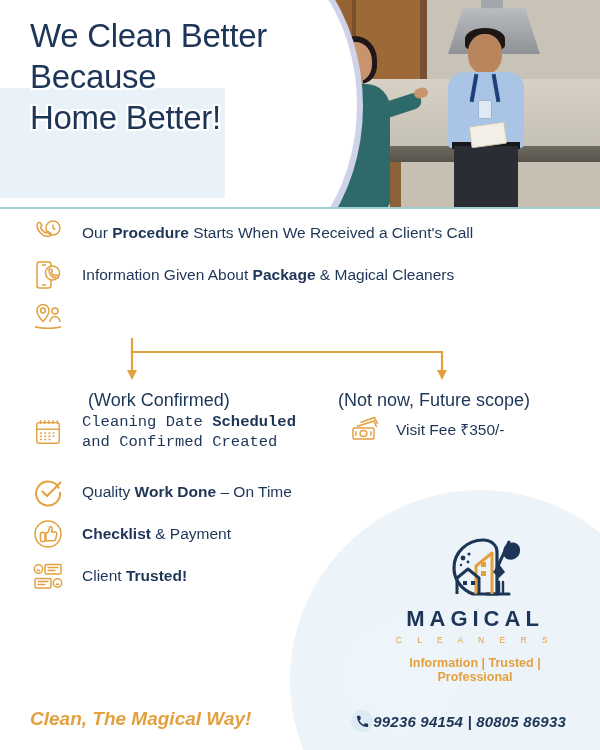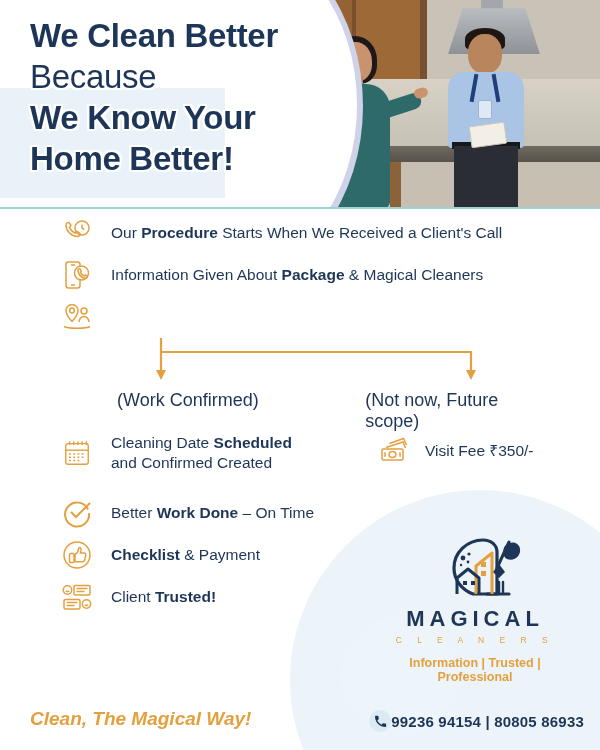--- a/index.html
+++ b/index.html
@@ -148,29 +148,28 @@
   }
   .h-line {
     font-size: 33px;
     line-height: 1.24;
     color: #1d3557;
     letter-spacing: -0.3px;
     text-shadow:
        2px 0 0 #fff, -2px 0 0 #fff, 0 2px 0 #fff, 0 -2px 0 #fff,
        2px 2px 0 #fff, -2px 2px 0 #fff, 2px -2px 0 #fff, -2px -2px 0 #fff;
   }
-  .h-line.bold { font-weight: 700; }
+  .h-line.bold { font-weight: 400; }
   .h-line.light { font-weight: 400; }
 
   
   .steps {
     position: absolute;
     left: 0; top: 212px; width: 556px;
     z-index: 5;
-    padding-left: 29px;
   }
   .step {
     display: flex;
     align-items: center;
     gap: 16px;
     padding: 0 0 0 30px;
     min-height: 42px;
   }
   .step .ico {
     width: 36px; height: 36px;
@@ -199,21 +198,21 @@
     font-size: 18px;
     color: #1d3557;
   }
   .branch-labels .bl-left { width: 250px; }
   .branch-labels .bl-right { }
 
   .two-col {
     display: flex;
     align-items: flex-start;
   }
-  .two-col .col-left { width: 340px; }
+  .two-col .col-left { width: 340px; font-family: Liberation Mono, monospace; }
   .two-col .col-right { flex: 1; }
 
   .fee-row { display: flex; align-items: center; gap: 12px; padding-left: 8px; }
   .fee-row .txt { font-size: 15.5px; color: #1d3557; }
 
   
   .logo-block {
     position: absolute;
     right: 22px; bottom: 66px;
     width: 206px;
@@ -237,23 +236,24 @@
     position: absolute;
     left: 30px; bottom: 20px;
     font-size: 19px;
     font-style: italic;
     font-weight: 700;
     color: #e3a03f;
     z-index: 6;
   }
   .footer-phone {
     position: absolute;
-    right: 16px; bottom: 18px;
+    right: 34px; bottom: 18px;
     display: flex; align-items: center; 
     z-index: 6;
+    font-style: italic;
   }
   .footer-phone .ph-circle {
     width: 22px; height: 22px; border-radius: 50%;
     background: #dceaf4;
     display: flex; align-items: center; justify-content: center;
     color: #1d3557;
   }
   .footer-phone .ph-num {
     font-size: 15px; font-weight: 700; color: #1d3557; letter-spacing: .2px;
   }
@@ -298,21 +298,20 @@
         <div class="pad"></div>
       </div>
     </div>
     <div class="photo-curve-halo"></div>
     <div class="photo-curve"></div>
   </div>
 
   <div class="headline">
     <div class="h-line bold">We Clean Better</div>
     <div class="h-line light">Because</div>
-    <div class="h-line bold">We Know Your</div>
     <div class="h-line bold">Home Better!</div>
   </div>
 </div>
 
 <div class="divider"></div>
 
 <div class="steps">
 
   <div class="step">
     <span class="ico">
@@ -398,21 +397,21 @@
     </div>
   </div>
 
   <div class="step" style="margin-top:18px;">
     <span class="ico">
       <svg width="32" height="32" viewBox="0 0 32 32" fill="none" stroke="currentColor" stroke-width="2">
         <path d="M27 12.5A12 12 0 1 0 28 16"></path>
         <path d="M10 15l5 5L29 6"></path>
       </svg>
     </span>
-    <span class="txt"><span>Better </span><b>Work Done</b><span> – On Time</span></span>
+    <span class="txt"><span>Quality </span><b>Work Done</b><span> – On Time</span></span>
   </div>
 
   <div class="step">
     <span class="ico">
       <svg width="32" height="32" viewBox="0 0 32 32" fill="none" stroke="currentColor" stroke-width="1.5">
         <circle cx="16" cy="16" r="13"></circle>
         <rect x="8.5" y="14.5" width="4.5" height="9" rx="1"></rect>
         <path d="M14 15.5c1.8-1 3.4-3.2 3.4-5.2 0-1.4 1-2 1.8-1.6.9.4 1.1 1.6.8 3l-.5 2.3h3.6c1.2 0 2 1 1.7 2.1l-1.2 5c-.2 1-1 1.6-2 1.6H14z"></path>
       </svg>
     </span>

